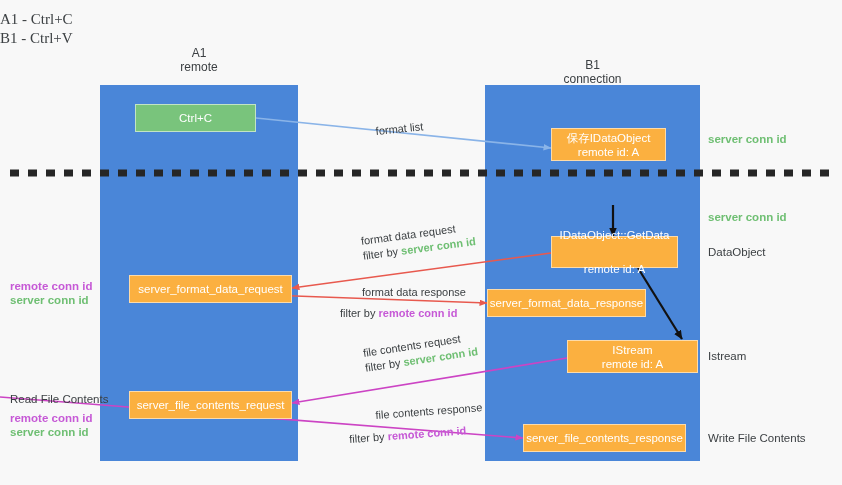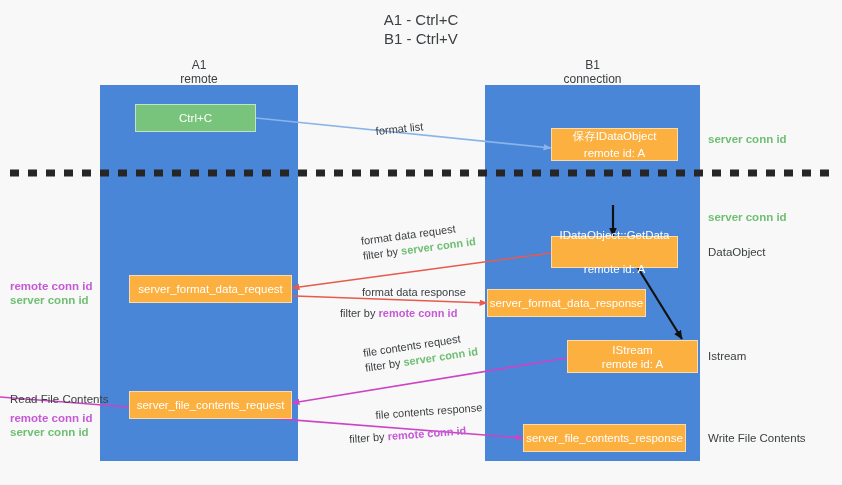--- a/index.html
+++ b/index.html
@@ -24,24 +24,25 @@
     width: 842px;
     height: 485px;
     pointer-events: none;
   }
 
   
   .title {
     position: absolute;
     left: 0; top: 10px;
     width: 842px;
-    text-align: center;
+    text-align: left;
     font-size: 15px;
     color: #3c4043;
     line-height: 19px;
+    font-family: Liberation Serif, serif;
   }
 
   
   .colhead {
     position: absolute;
     text-align: center;
     font-size: 12px;
     color: #3c4043;
     line-height: 14px;
   }
@@ -99,21 +100,21 @@
 <div id="stage">
 
   <div class="title">
     <div>A1 - Ctrl+C</div>
     <div>B1 - Ctrl+V</div>
   </div>
 
   <div class="lane" style="left:100px; top:85px; width:198px; height:376px;"></div>
   <div class="lane" style="left:485px; top:85px; width:215px; height:376px;"></div>
 
-  <div class="colhead" style="left:100px; top:58px; width:198px;">
+  <div class="colhead" style="left:100px; top:46px; width:198px;">
     <div>A1</div>
     <div>remote</div>
   </div>
   <div class="colhead" style="left:485px; top:58px; width:215px;">
     <div>B1</div>
     <div>connection</div>
   </div>
 
   <svg class="layer" viewBox="0 0 842 485">
     <defs>
@@ -145,21 +146,21 @@
 
     <path d="M0,397 L523,438" fill="none" stroke="#cc44c4" stroke-width="1.6" marker-end="url(#ah-magenta)"></path>
 
     <line x1="10" y1="173" x2="832" y2="173" stroke="#262626" stroke-width="7" stroke-dasharray="9 9"></line>
   </svg>
 
   <div class="node green" style="left:135px; top:104px; width:121px; height:28px;">
     <div>Ctrl+C</div>
   </div>
 
-  <div class="node orange" style="left:551px; top:128px; width:127px; height:33px;justify-content:space-between;">
+  <div class="node orange" style="left:551px; top:128px; width:115px; height:33px;">
     <div>保存IDataObject</div>
     <div class="l2">remote id: A</div>
   </div>
 
 
   <div class="node orange" style="left:551px; top:236px; width:127px; height:32px;gap:20px;">
     <div>IDataObject::GetData</div>
     <div class="l2">remote id: A</div>
   </div>
 

